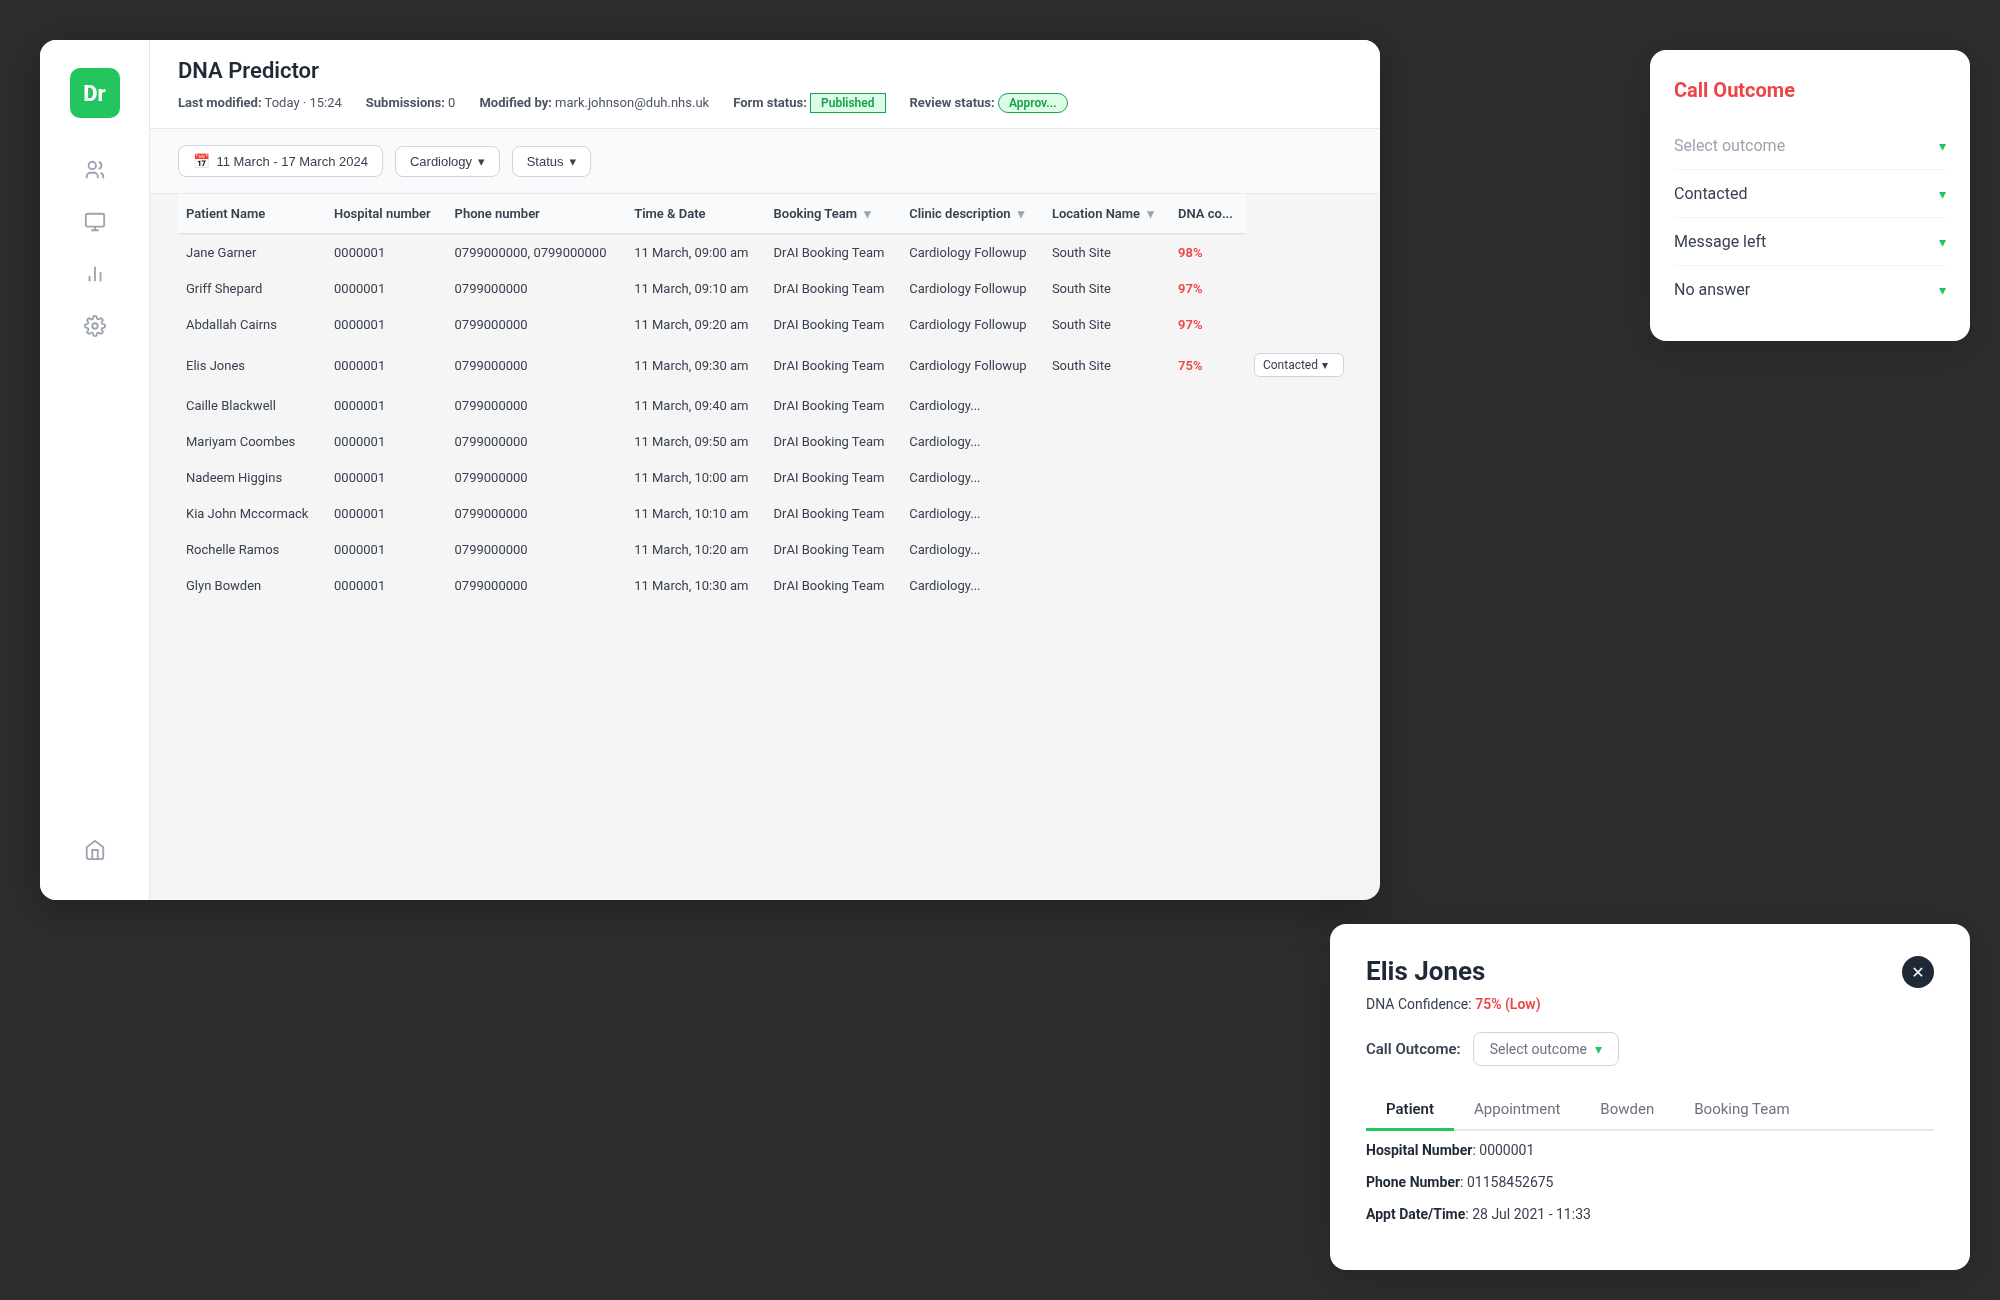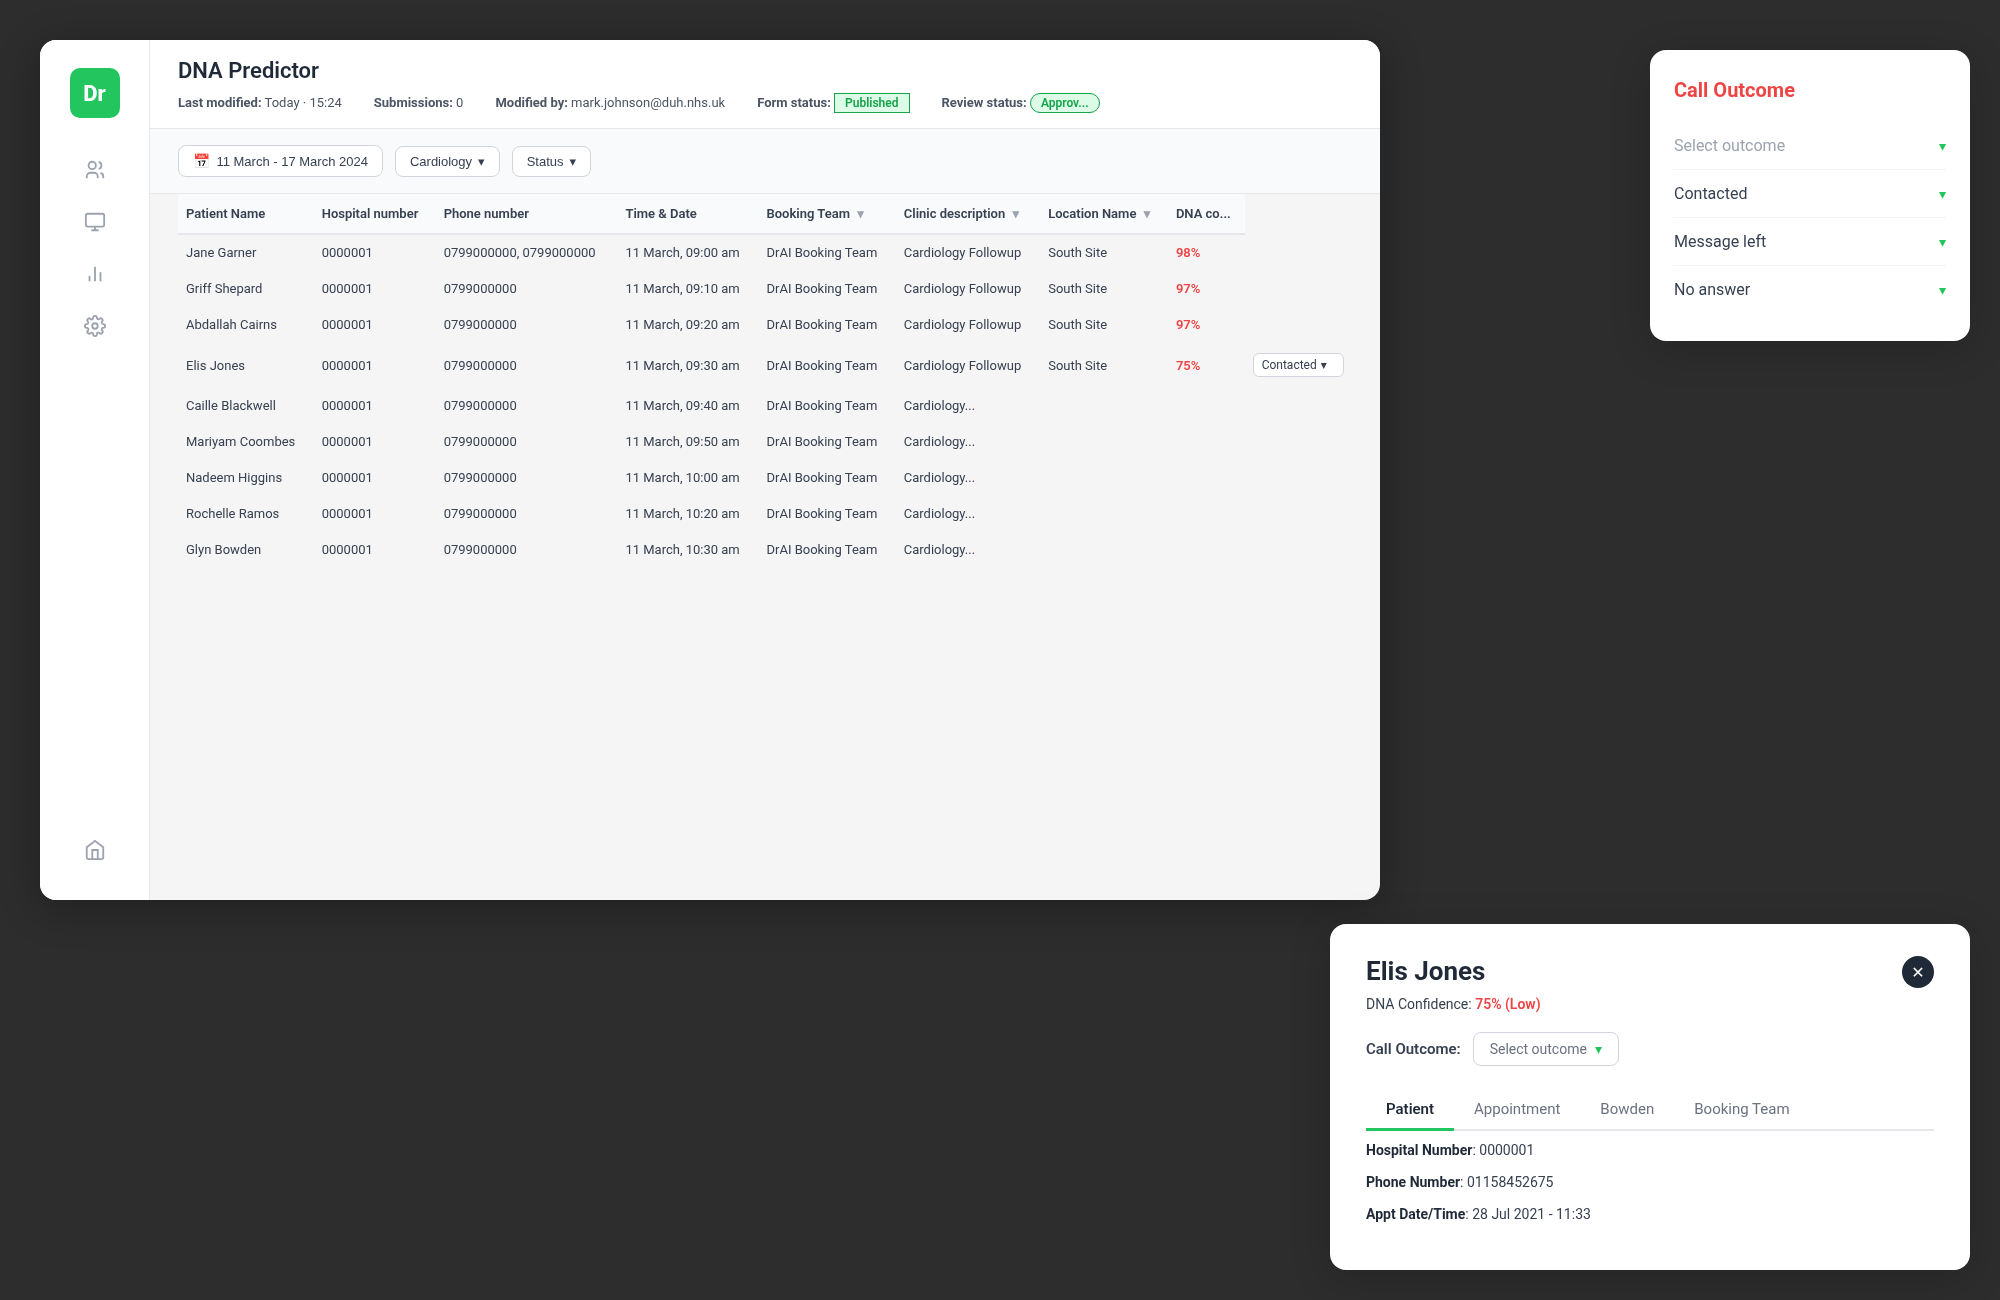--- a/index.html
+++ b/index.html
@@ -87,21 +87,21 @@
     .app-title {
       font-size: 22px;
       font-weight: 600;
       color: #1f2937;
       margin-bottom: 12px;
     }
 
     .meta-bar {
       display: flex;
       align-items: flex-start;
-      gap: 32px;
+      gap: 24px;
       font-size: 13px;
       color: #4b5563;
     }
 
     .badge-published {
       background: #dcfce7;
       color: #16a34a;
       border: 1px solid #16a34a;
       padding: 2px 10px;
       border-radius: 0;
@@ -499,20 +499,30 @@
       <td>Nadeem Higgins</td>
       <td>0000001</td>
       <td>0799000000</td>
       <td>11 March, 10:00 am</td>
       <td>DrAI Booking Team</td>
       <td>Cardiology...</td>
       <td></td>
       <td></td>
     </tr>
             <tr>
+      <td>Kia John Mccormack</td>
+      <td>0000001</td>
+      <td>0799000000</td>
+      <td>11 March, 10:10 am</td>
+      <td>DrAI Booking Team</td>
+      <td>Cardiology...</td>
+      <td></td>
+      <td></td>
+    </tr>
+            <tr>
       <td>Rochelle Ramos</td>
       <td>0000001</td>
       <td>0799000000</td>
       <td>11 March, 10:20 am</td>
       <td>DrAI Booking Team</td>
       <td>Cardiology...</td>
       <td></td>
       <td></td>
     </tr>
             <tr>

